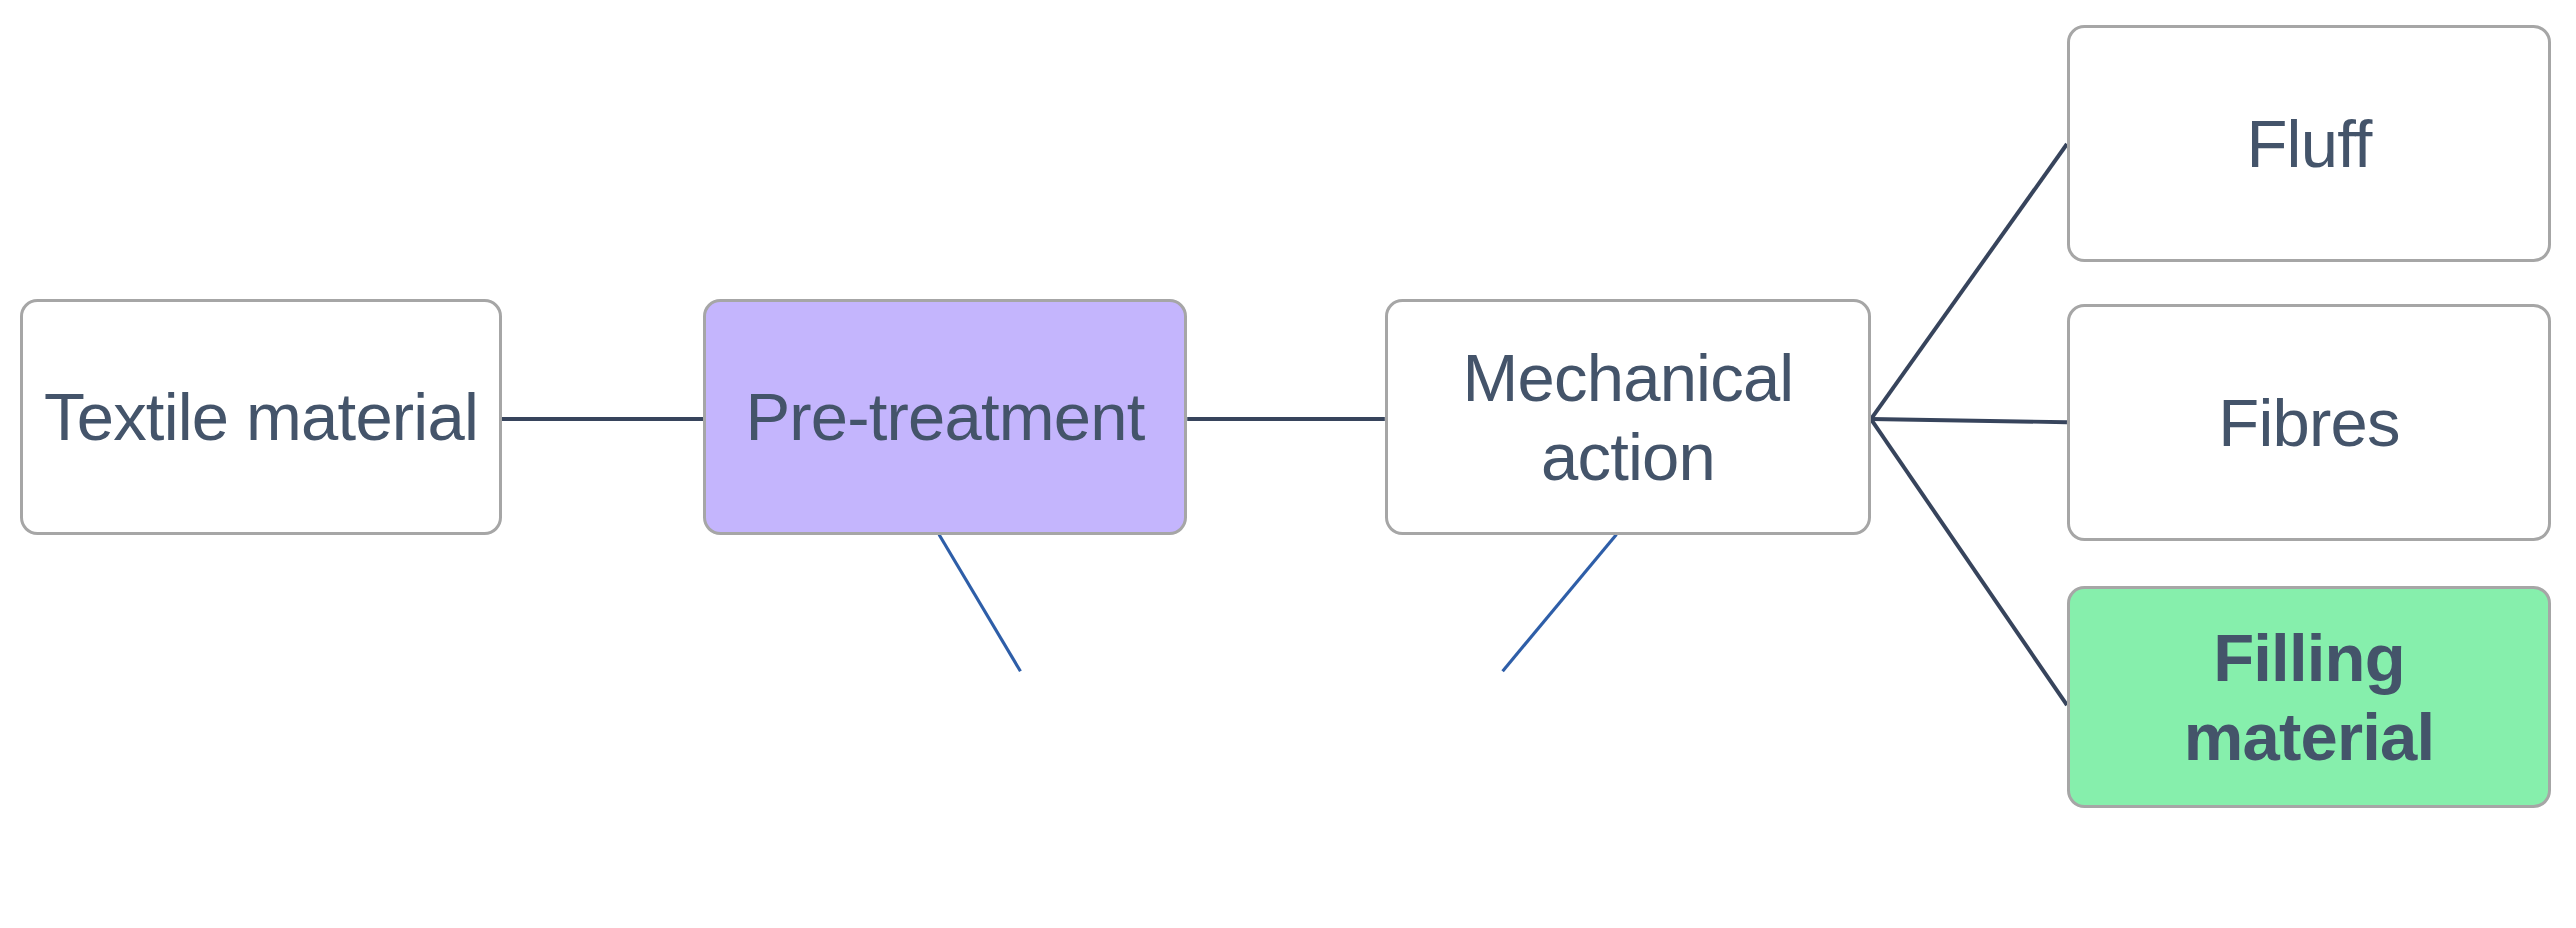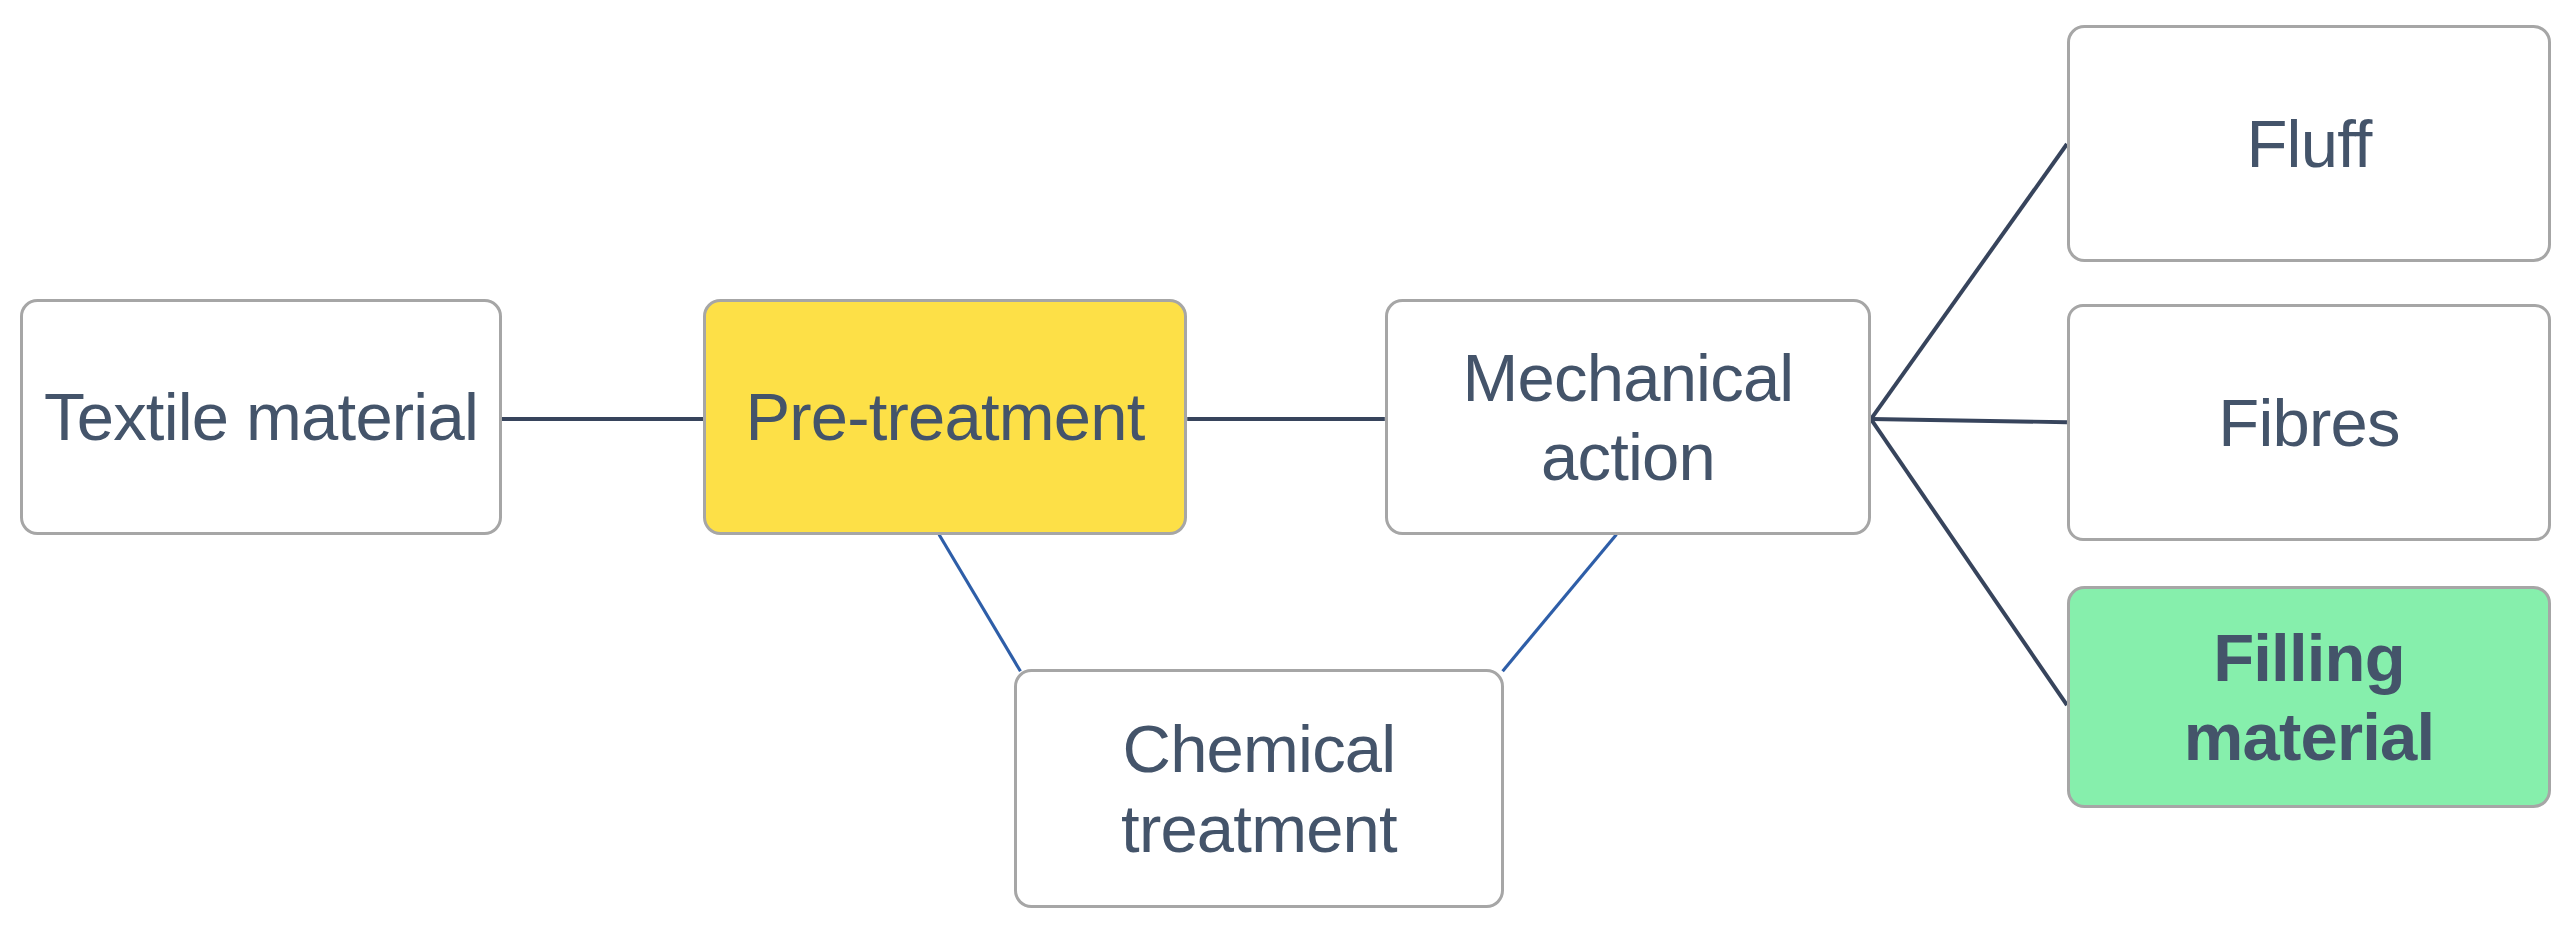--- a/index.html
+++ b/index.html
@@ -60,35 +60,31 @@
       <line x1="2367" y1="530" x2="2615" y2="182" stroke="#37445c" stroke-width="5"></line>
       <line x1="2367" y1="530" x2="2615" y2="534" stroke="#37445c" stroke-width="5"></line>
       <line x1="2367" y1="530" x2="2615" y2="892" stroke="#37445c" stroke-width="5"></line>
       <line x1="1188" y1="676" x2="1291" y2="849" stroke="#2e5ea8" stroke-width="4"></line>
       <line x1="2045" y1="676" x2="1901" y2="849" stroke="#2e5ea8" stroke-width="4"></line>
     </svg>
   <div class="node-layer">
       <div class="node" style="left: 20px; top: 299px; width: 482px; height: 236px; background: rgb(255, 255, 255); border-color: rgb(166, 166, 166);">
         <span class="node-label" style="color: rgb(68, 84, 106);">Textile material</span>
       </div>
-      <div class="node" style="left: 703px; top: 299px; width: 484px; height: 236px; background: #fde047; border-color: rgb(166, 166, 166);">
+      <div class="node" style="left: 703px; top: 299px; width: 484px; height: 236px; background: #c4b5fd; border-color: rgb(166, 166, 166);">
         <span class="node-label" style="color: rgb(68, 84, 106);">Pre-treatment</span>
       </div>
       <div class="node" style="left: 1385px; top: 299px; width: 486px; height: 236px; background: rgb(255, 255, 255); border-color: rgb(166, 166, 166);">
         <span class="node-label" style="color: rgb(68, 84, 106);">Mechanical
 action</span>
       </div>
       <div class="node" style="left: 2067px; top: 25px; width: 484px; height: 237px; background: rgb(255, 255, 255); border-color: rgb(166, 166, 166);">
         <span class="node-label" style="color: rgb(68, 84, 106);">Fluff</span>
       </div>
-      <div class="node" style="left: 2067px; top: 304px; width: 484px; height: 237px; background: rgb(255, 255, 255); border-color: rgb(166, 166, 166); border-radius: 16px;">
+      <div class="node" style="left: 2067px; top: 304px; width: 484px; height: 237px; background: rgb(255, 255, 255); border-color: rgb(166, 166, 166);">
         <span class="node-label" style="color: rgb(68, 84, 106);">Fibres</span>
       </div>
       <div class="node" style="left: 2067px; top: 586px; width: 484px; height: 222px; background: #86efac; border-color: rgb(166, 166, 166); font-weight: bold;">
         <span class="node-label" style="color: rgb(68, 84, 106);">Filling material</span>
-      </div>
-      <div class="node" style="left: 1014px; top: 669px; width: 490px; height: 239px; background: rgb(255, 255, 255); border-color: rgb(166, 166, 166);">
-        <span class="node-label" style="color: rgb(68, 84, 106);">Chemical
-treatment</span>
       </div>
     </div>
 </div>
 
 
 </body></html>

